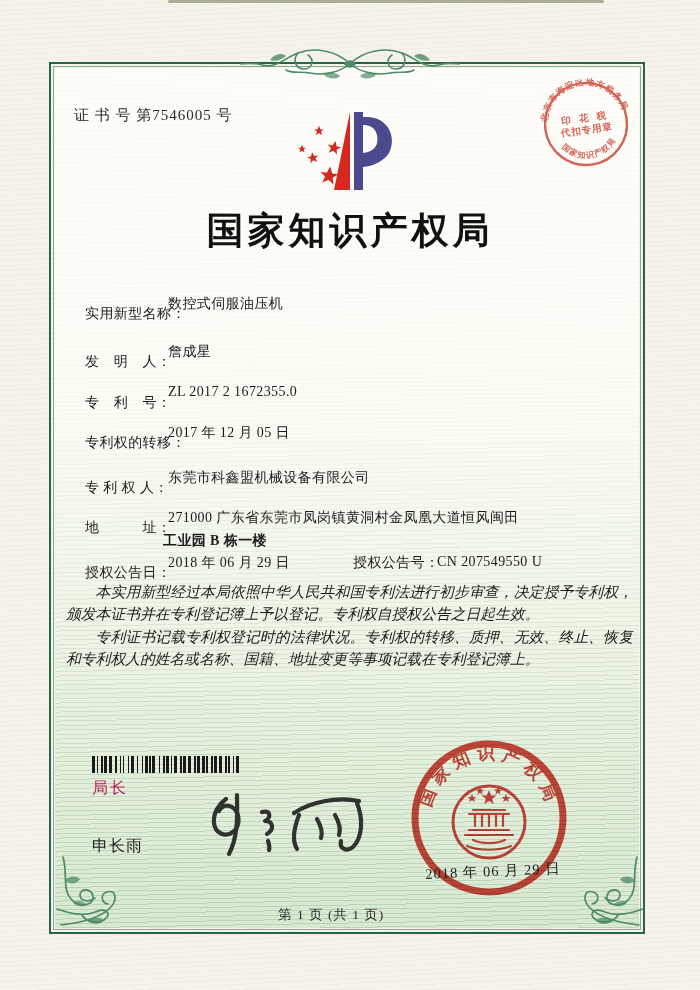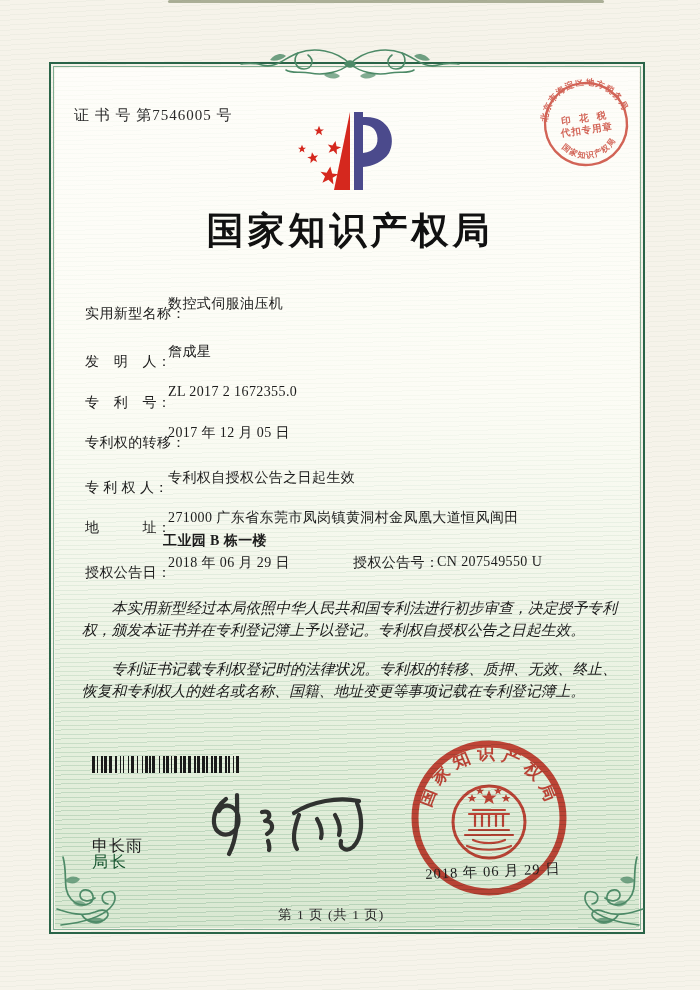--- a/index.html
+++ b/index.html
@@ -45,24 +45,24 @@
   .field{font-size:14px;color:#1c1c1c;letter-spacing:.4px;}
   .field .lbl{position:absolute;left:85px;top:10px;white-space:nowrap;}
   .field .val{position:absolute;left:168px;top:0;white-space:nowrap;}
   .field .val2{position:absolute;left:163px;top:23px;white-space:nowrap;font-weight:bold;}
   .grant-no-lbl{position:absolute;left:353px;top:0;white-space:nowrap;}
   .grant-no-val{position:absolute;left:437px;top:0;white-space:nowrap;}
   .bodytext{
     left:66px;top:581px;width:567px;font-size:14.8px;line-height:22.4px;
     text-align:justify;color:#191919;font-style:italic;
   }
-  .bodytext p{margin:16px;text-indent:2em;}
+  .bodytext p{margin:0;text-indent:2em;}
   .barcode{left:92px;top:756px;width:177px;height:17px;display:flex;align-items:stretch;}
   .barcode i{display:block;background:#1a1a1a;}
-  .director-label{left:92px;top:852px;font-size:16px;letter-spacing:2px;color:#14532d;}
+  .director-label{left:92px;top:778px;font-size:16px;letter-spacing:2px;color:#be185d;}
   .director-name{left:92px;top:836px;font-size:16px;letter-spacing:1px;color:#1d1d1d;}
   .signature{left:185px;top:776px;width:200px;height:86px;}
   .seal{left:407px;top:736px;width:164px;height:164px;opacity:.92;mix-blend-mode:multiply;}
   .seal-date{left:418px;top:862px;width:150px;text-align:center;font-size:14.5px;letter-spacing:1px;color:#1d1d1d;transform:rotate(-2.5deg);}
   .tax-stamp{left:541px;top:79px;width:90px;height:90px;opacity:.85;mix-blend-mode:multiply;transform:rotate(-8deg);}
   .footer{left:278px;top:906px;font-size:13.5px;letter-spacing:1px;color:#2b2b2b;}
 </style>
 </head>
 <body>
 
@@ -151,21 +151,21 @@
 <div class="abs field" style="top:384px;">
   <span class="lbl">专　利　号：</span>
   <span class="val">ZL 2017 2 1672355.0</span>
 </div>
 <div class="abs field" style="top:424px;">
   <span class="lbl">专利权的转移：</span>
   <span class="val">2017 年 12 月 05 日</span>
 </div>
 <div class="abs field" style="top:469px;">
   <span class="lbl">专 利 权 人：</span>
-  <span class="val">专利权自授权公告之日起生效</span>
+  <span class="val">东莞市科鑫盟机械设备有限公司</span>
 </div>
 <div class="abs field" style="top:509px;">
   <span class="lbl">地　　　址：</span>
   <span class="val">271000 广东省东莞市凤岗镇黄洞村金凤凰大道恒风闽田</span>
   <span class="val2">工业园 B 栋一楼</span>
 </div>
 <div class="abs field" style="top:554px;">
   <span class="lbl">授权公告日：</span>
   <span class="val">2018 年 06 月 29 日</span>
   <span class="grant-no-lbl">授权公告号：</span>

